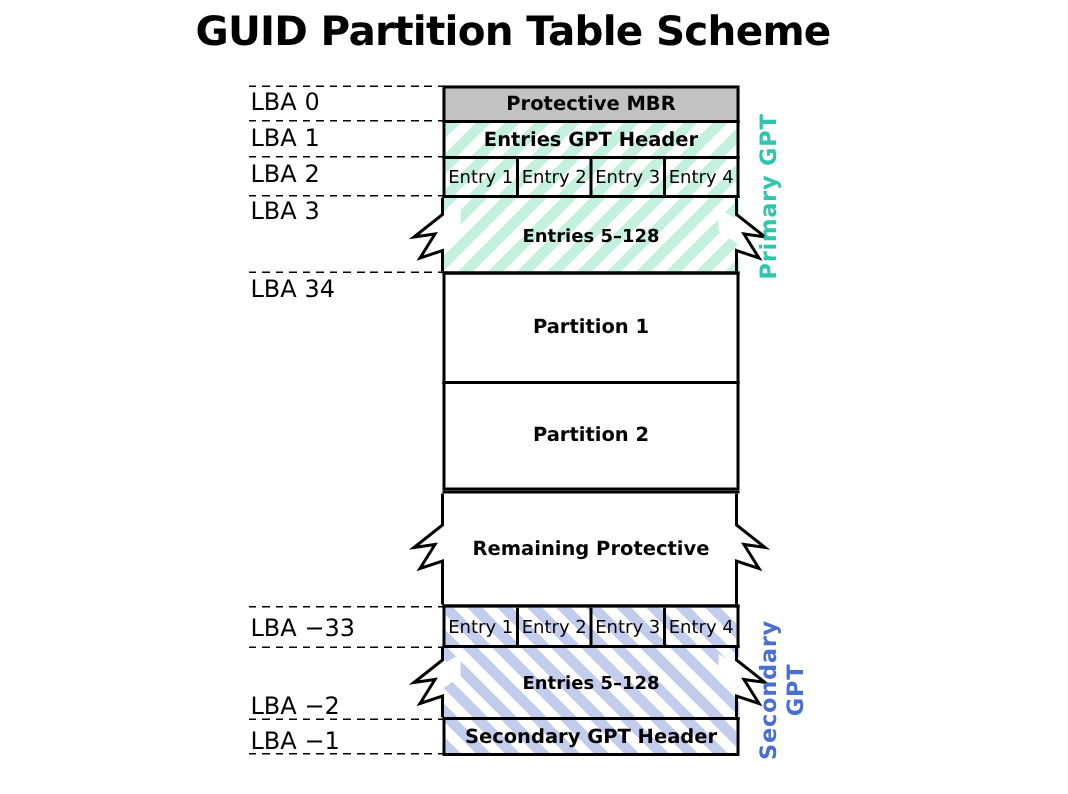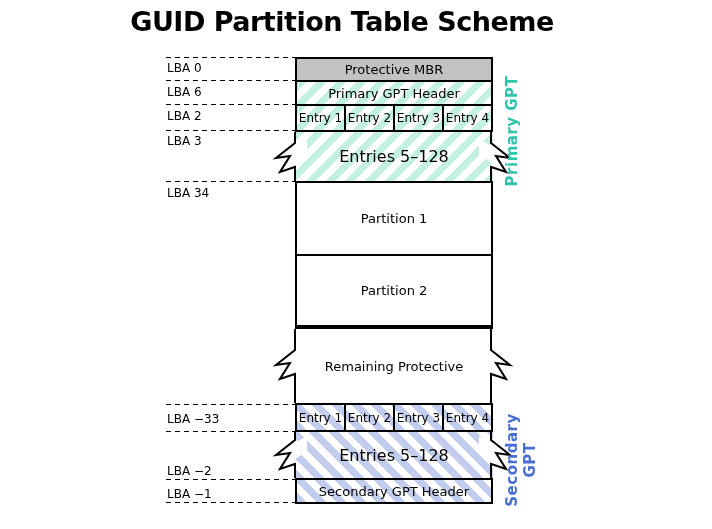--- a/index.html
+++ b/index.html
@@ -5,29 +5,29 @@
   html,body{margin:0;padding:0;background:#fff;}
   #stage{
     position:relative;width:712px;height:529px;background:#fff;
     font-family:"DejaVu Sans","Liberation Sans",sans-serif;color:#000;
     overflow:hidden;
   }
   .abs{position:absolute;}
   
   .title{top:6px;left:0;width:684px;text-align:center;font-size:27px;font-weight:bold;letter-spacing:-0.5px;}
   
-  .lba{left:167px;width:120px;font-size:12px;line-height:14px;}
+  .lba{left:167px;width:120px;font-size:16px;line-height:14px;}
   
   .dash{left:166px;width:130px;height:1px;
     background:repeating-linear-gradient(90deg,#000 0 5px,transparent 5px 9px);}
   
   .box{left:295px;width:198px;box-sizing:border-box;border:2px solid #000;
     display:flex;align-items:center;justify-content:center;text-align:center;}
-  .box .lbl{font-size:13px;font-weight:normal;}
-  .box .lbl-reg{font-size:16px;font-weight:normal;}
+  .box .lbl{font-size:13px;font-weight:bold;}
+  .box .lbl-reg{font-size:12px;font-weight:bold;}
   .gray{background:var(--mbr-fill);}
   .stripes-green{background:repeating-linear-gradient(135deg,var(--primary-stripe) 0 7px,#fff 7px 14px);}
   .stripes-blue{background:repeating-linear-gradient(45deg,var(--secondary-stripe) 0 7px,#fff 7px 14px);}
   
   .entry-row{padding:0;display:flex;align-items:stretch;}
   .entry-cell{flex:1 1 0;display:flex;align-items:center;justify-content:center;font-size:12px;}
   .entry-cell + .entry-cell{border-left:2px solid #000;}
   
   .jagged{border-left:none;border-right:none;}
   .jagged svg{position:absolute;left:-31px;top:0;overflow:visible;}
@@ -50,34 +50,34 @@
   <div class="abs dash" style="top:80px"></div>
   <div class="abs dash" style="top:104px"></div>
   <div class="abs dash" style="top:130px"></div>
   <div class="abs dash" style="top:181px"></div>
   <div class="abs dash" style="top:404px"></div>
   <div class="abs dash" style="top:431px"></div>
   <div class="abs dash" style="top:479px"></div>
   <div class="abs dash" style="top:502px"></div>
 
   <div class="abs lba" style="top:61px">LBA 0</div>
-  <div class="abs lba" style="top:85px">LBA 6</div>
+  <div class="abs lba" style="top:85px">LBA 1</div>
   <div class="abs lba" style="top:109px">LBA 2</div>
   <div class="abs lba" style="top:134px">LBA 3</div>
   <div class="abs lba" style="top:186px">LBA 34</div>
   <div class="abs lba" style="top:412px">LBA −33</div>
   <div class="abs lba" style="top:464px">LBA −2</div>
   <div class="abs lba" style="top:487px">LBA −1</div>
 
   <div class="abs box gray" style="top:57px;height:25px">
     <span class="lbl">Protective MBR</span>
   </div>
 
   <div class="abs box stripes-green" style="top:80px;height:26px">
-    <span class="lbl">Primary GPT Header</span>
+    <span class="lbl">Entries GPT Header</span>
   </div>
 
   <div class="abs box stripes-green entry-row" style="top:104px;height:28px">
     <div class="entry-cell">Entry 1</div>
     <div class="entry-cell">Entry 2</div>
     <div class="entry-cell">Entry 3</div>
     <div class="entry-cell">Entry 4</div>
   </div>
 
   <div class="abs box stripes-green jagged" style="top:130px;height:53px">

